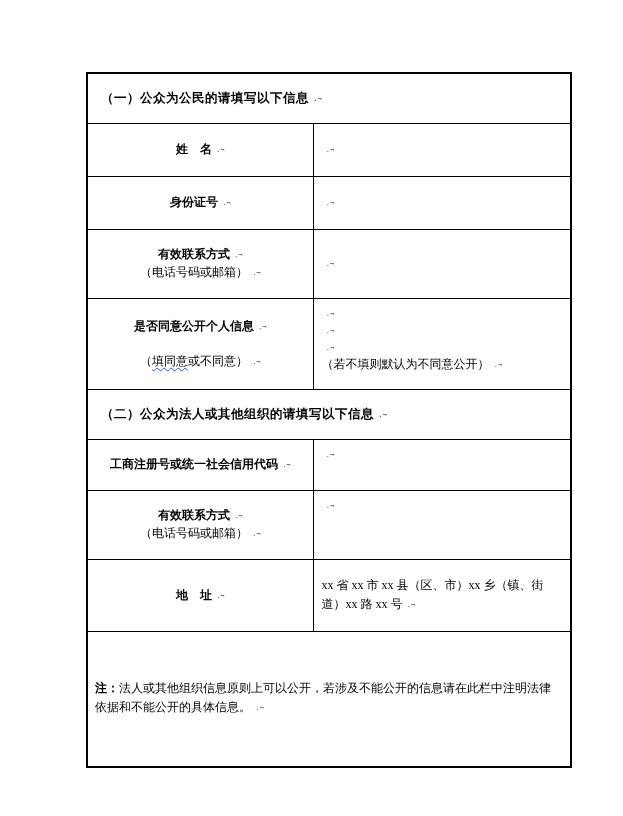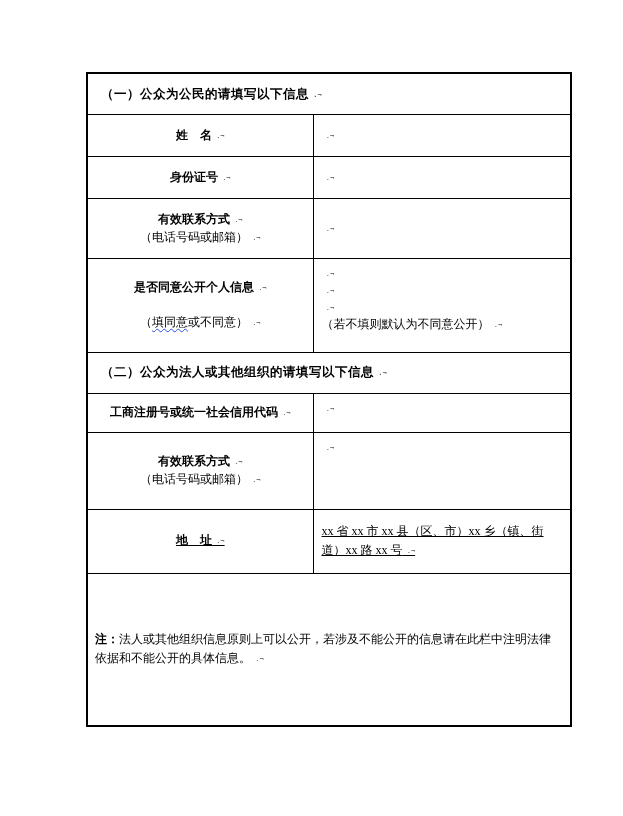--- a/index.html
+++ b/index.html
@@ -19,37 +19,37 @@
   .form-table{
     position:absolute;
     left:86px;top:72px;
     width:484px;height:655px;
     border-collapse:collapse;
     table-layout:fixed;
     border:2px solid var(--border);
   }
   .form-table td{
     border:1px solid var(--border);
-    padding:8px;
+    padding:16px;
     overflow:hidden;
   }
   col.c-label{width:226px;}
   col.c-value{width:258px;}
 
   tr.r-sec{height:37px;}
   tr.r-name{height:37px;}
   tr.r-id{height:37px;}
   tr.r-contact{height:53px;}
   tr.r-addr{height:49px;}
   tr.r-consent{height:77px;}
   tr.r-sec2{height:36px;}
   tr.r-org{height:39px;}
   tr.r-reg{height:35px;}
   tr.r-contact2{height:68px;}
-  tr.r-addr2{height:52px;text-decoration:underline;}
+  tr.r-addr2{height:52px;}
   tr.r-note{height:135px;}
 
   td.sec-cell{
     font-weight:bold;
     font-size:12.5px;
     padding-left:13px;
     vertical-align:middle;
     letter-spacing:0.5px;
   }
   td.label-cell{

